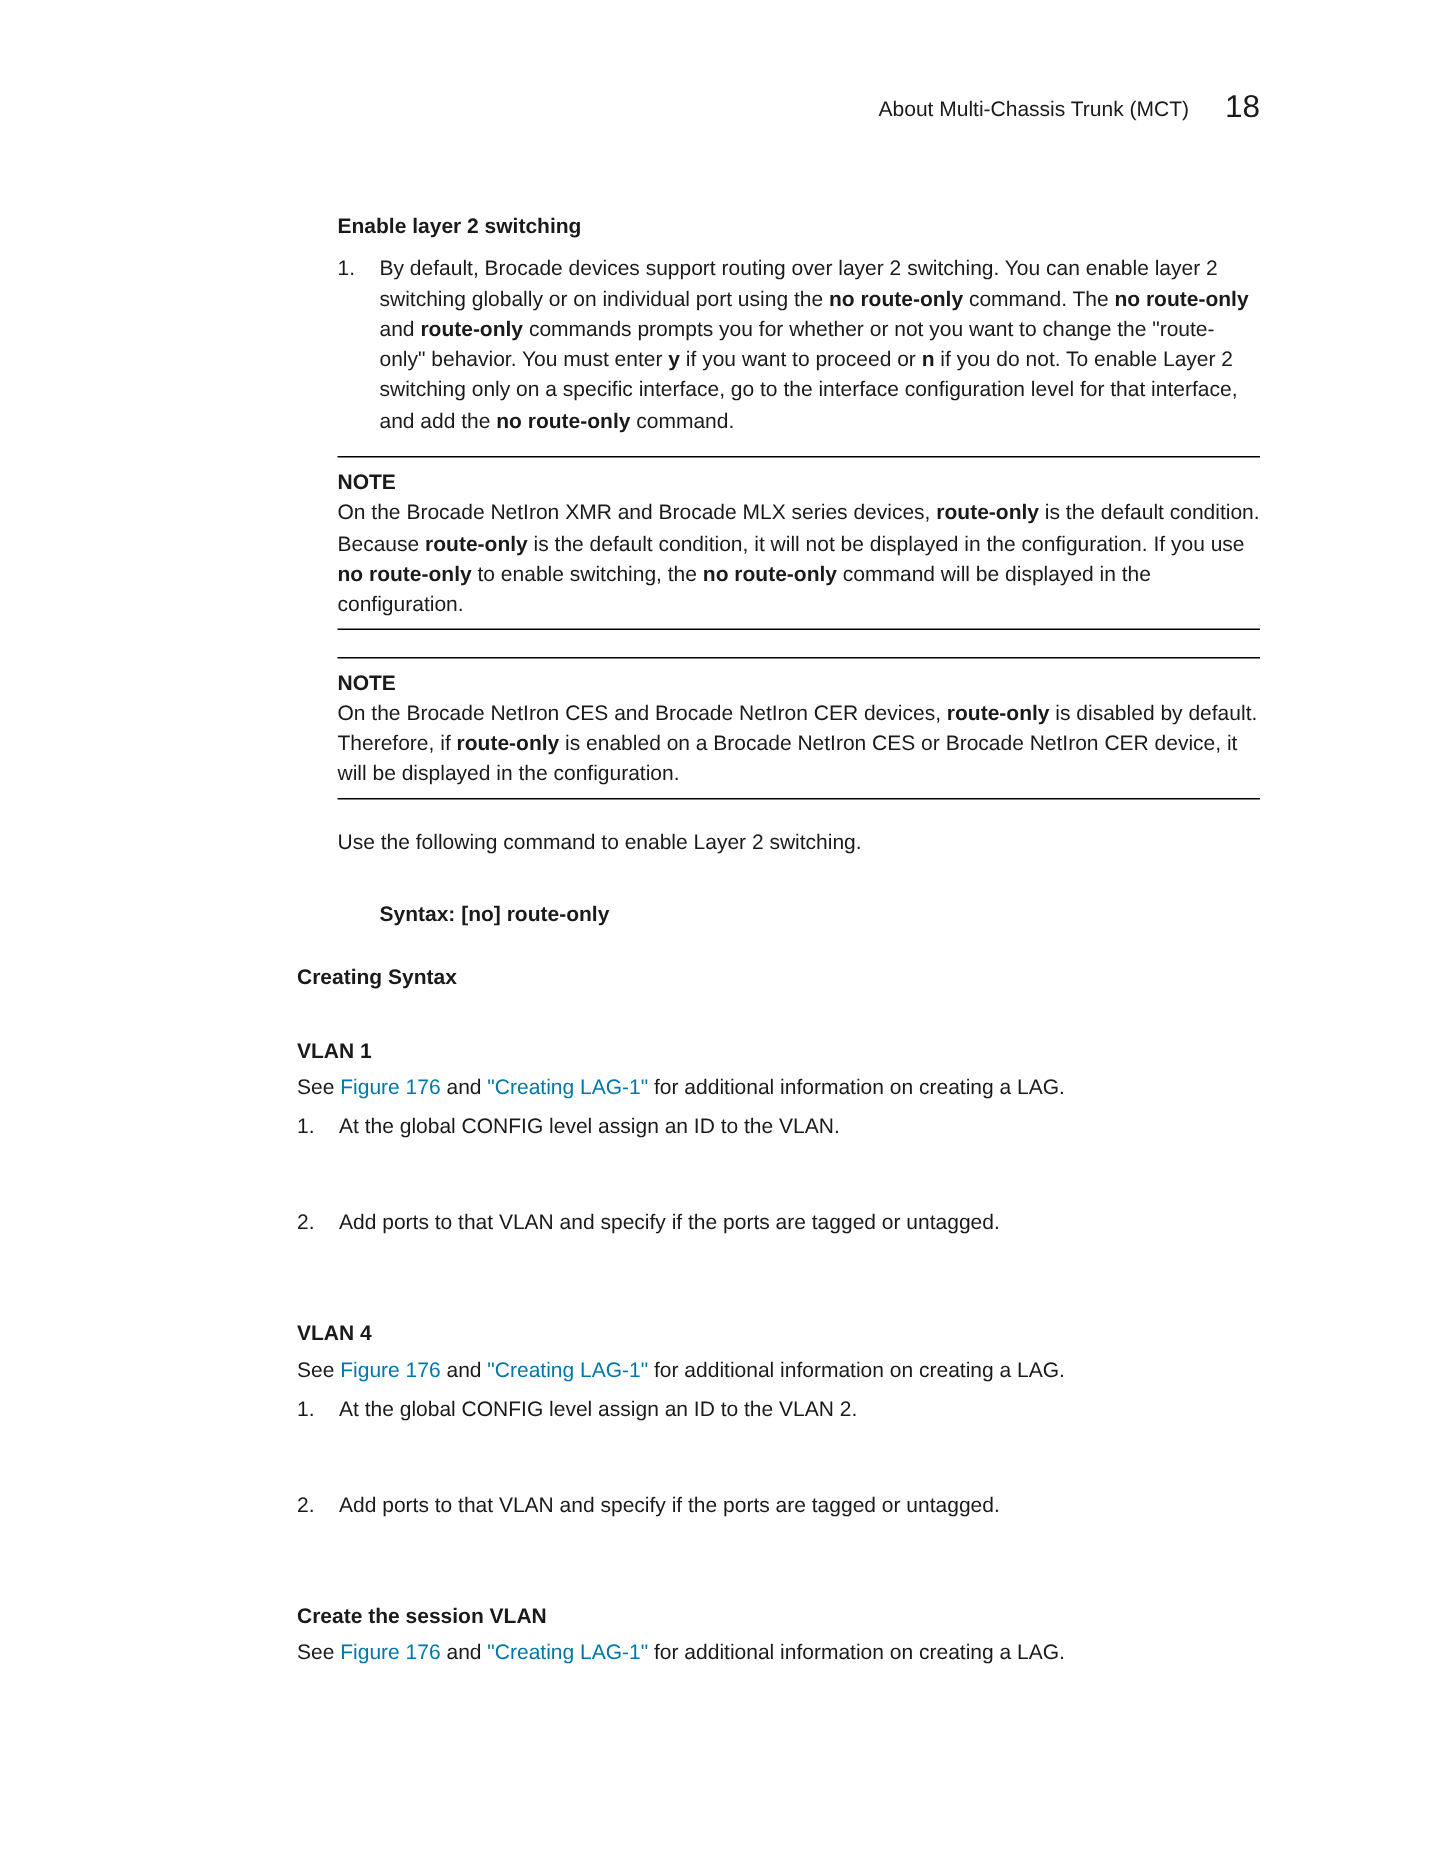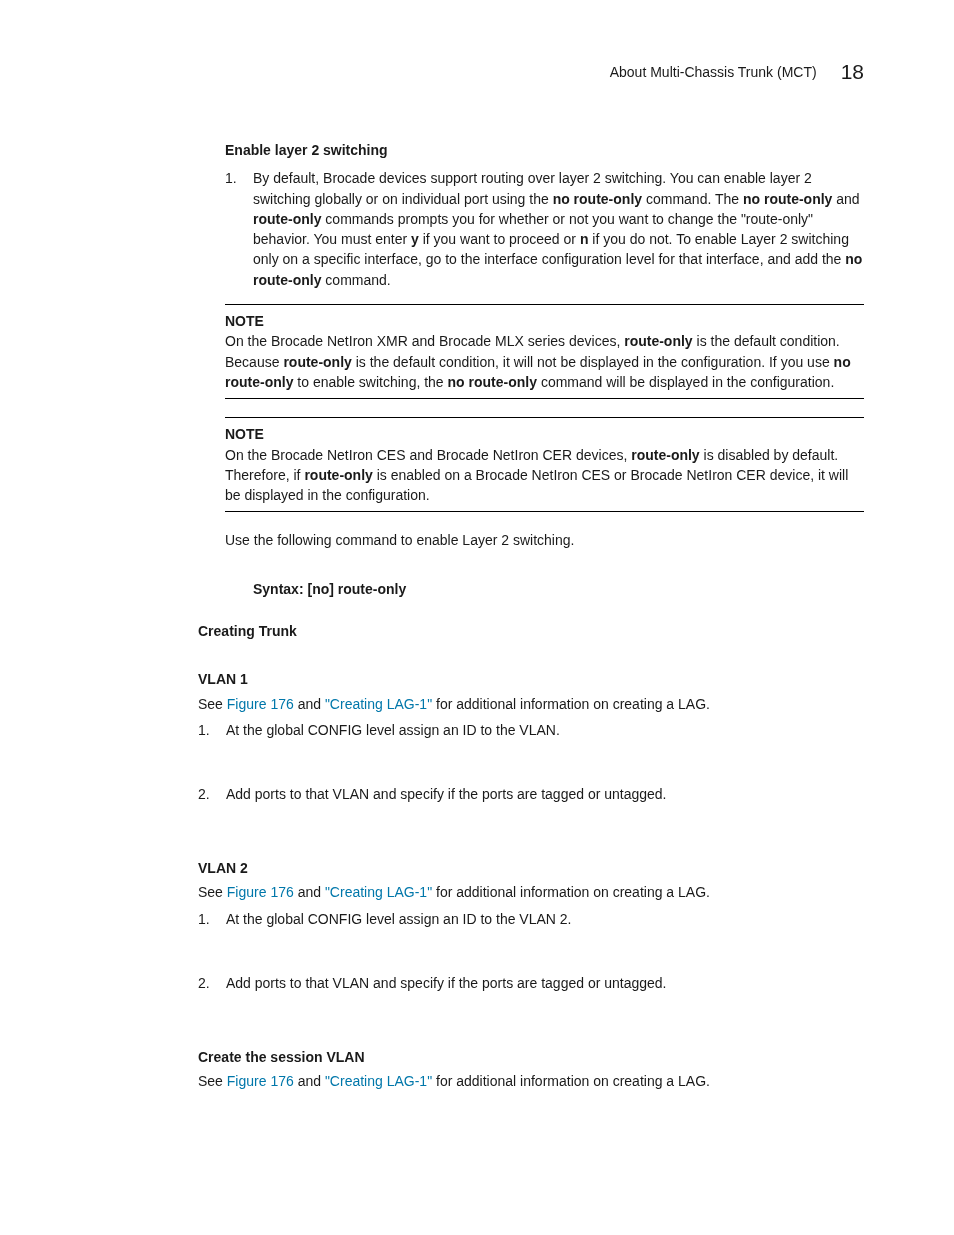--- a/index.html
+++ b/index.html
@@ -7,21 +7,21 @@
     padding: 0;
     font-family: Arial, Helvetica, sans-serif;
     font-size: 14px;
     color: #1a1a1a;
     background: #fff;
   }
   .page {
     width: 954px;
     height: 1235px;
     box-sizing: border-box;
-    padding: 60px 90px 60px 90px;
+    padding: 60px 114px 60px 90px;
     position: relative;
   }
   .header {
     display: flex;
     justify-content: flex-end;
     align-items: center;
     gap: 24px;
     margin-bottom: 56px;
   }
   .header-text {
@@ -124,38 +124,38 @@
     <p class="para-spaced">Use the following command to enable Layer 2 switching.</p>
 
     <p class="syntax">
       <span class="bold">Syntax:  </span><span class="bold">[no] route-only</span>
     </p>
 
   </div>
 
   <div class="content-full">
 
-    <p class="heading">Creating Trunk</p>
+    <p class="heading">Creating Syntax</p>
 
     <p class="heading-spaced">VLAN 1</p>
     <p>
       <span>See </span><a class="xref" href="#">Figure 176</a><span> and </span><a class="xref link-quote" href="#">"Creating LAG-1"</a><span> for additional information on creating a LAG.</span>
     </p>
     <div class="ol-block">
       <div class="ol-item">
         <div class="ol-num">1.</div>
         <div class="ol-txt">At the global CONFIG level assign an ID to the VLAN.</div>
       </div>
       <div class="ol-item">
         <div class="ol-num">2.</div>
         <div class="ol-txt">Add ports to that VLAN and specify if the ports are tagged or untagged.</div>
       </div>
     </div>
 
-    <p class="heading-spaced" style="margin-top:56px;">VLAN 2</p>
+    <p class="heading-spaced" style="margin-top:56px;">VLAN 4</p>
     <p>
       <span>See </span><a class="xref" href="#">Figure 176</a><span> and </span><a class="xref link-quote" href="#">"Creating LAG-1"</a><span> for additional information on creating a LAG.</span>
     </p>
     <div class="ol-block">
       <div class="ol-item">
         <div class="ol-num">1.</div>
         <div class="ol-txt">At the global CONFIG level assign an ID to the VLAN 2.</div>
       </div>
       <div class="ol-item">
         <div class="ol-num">2.</div>

